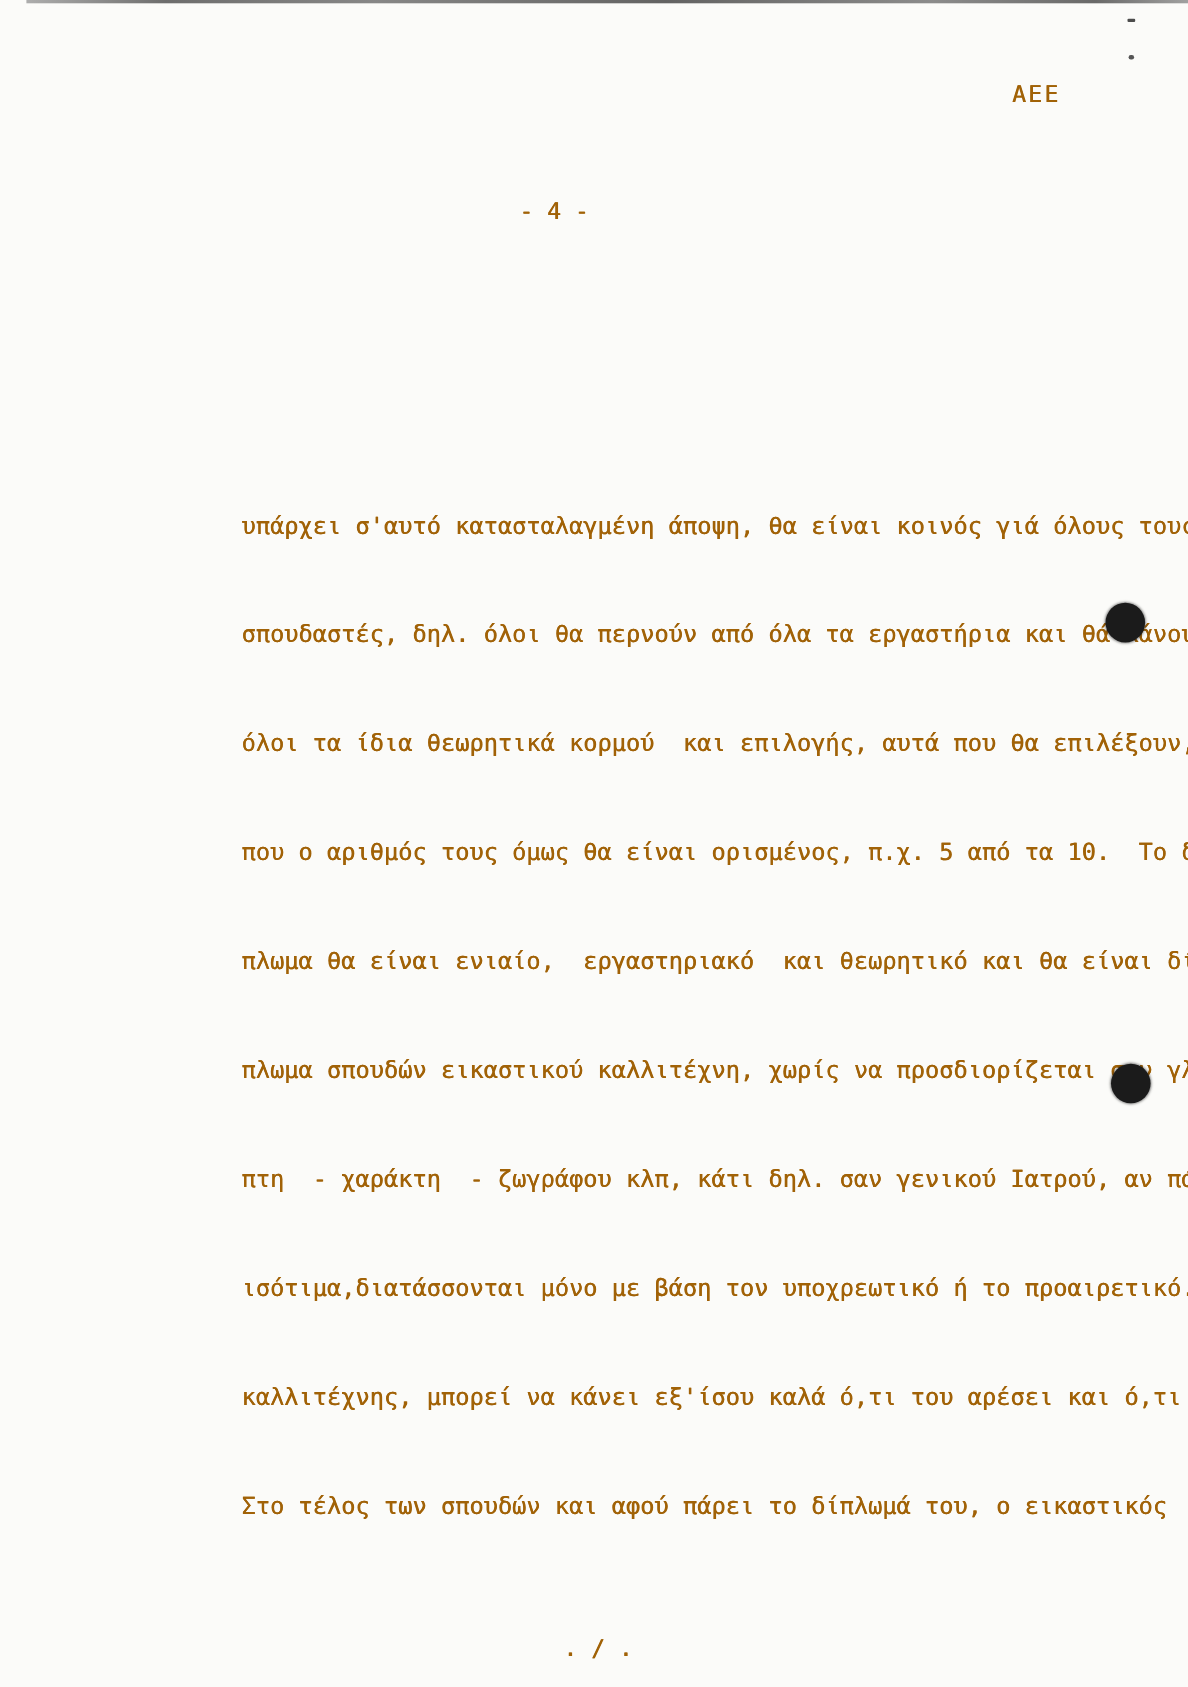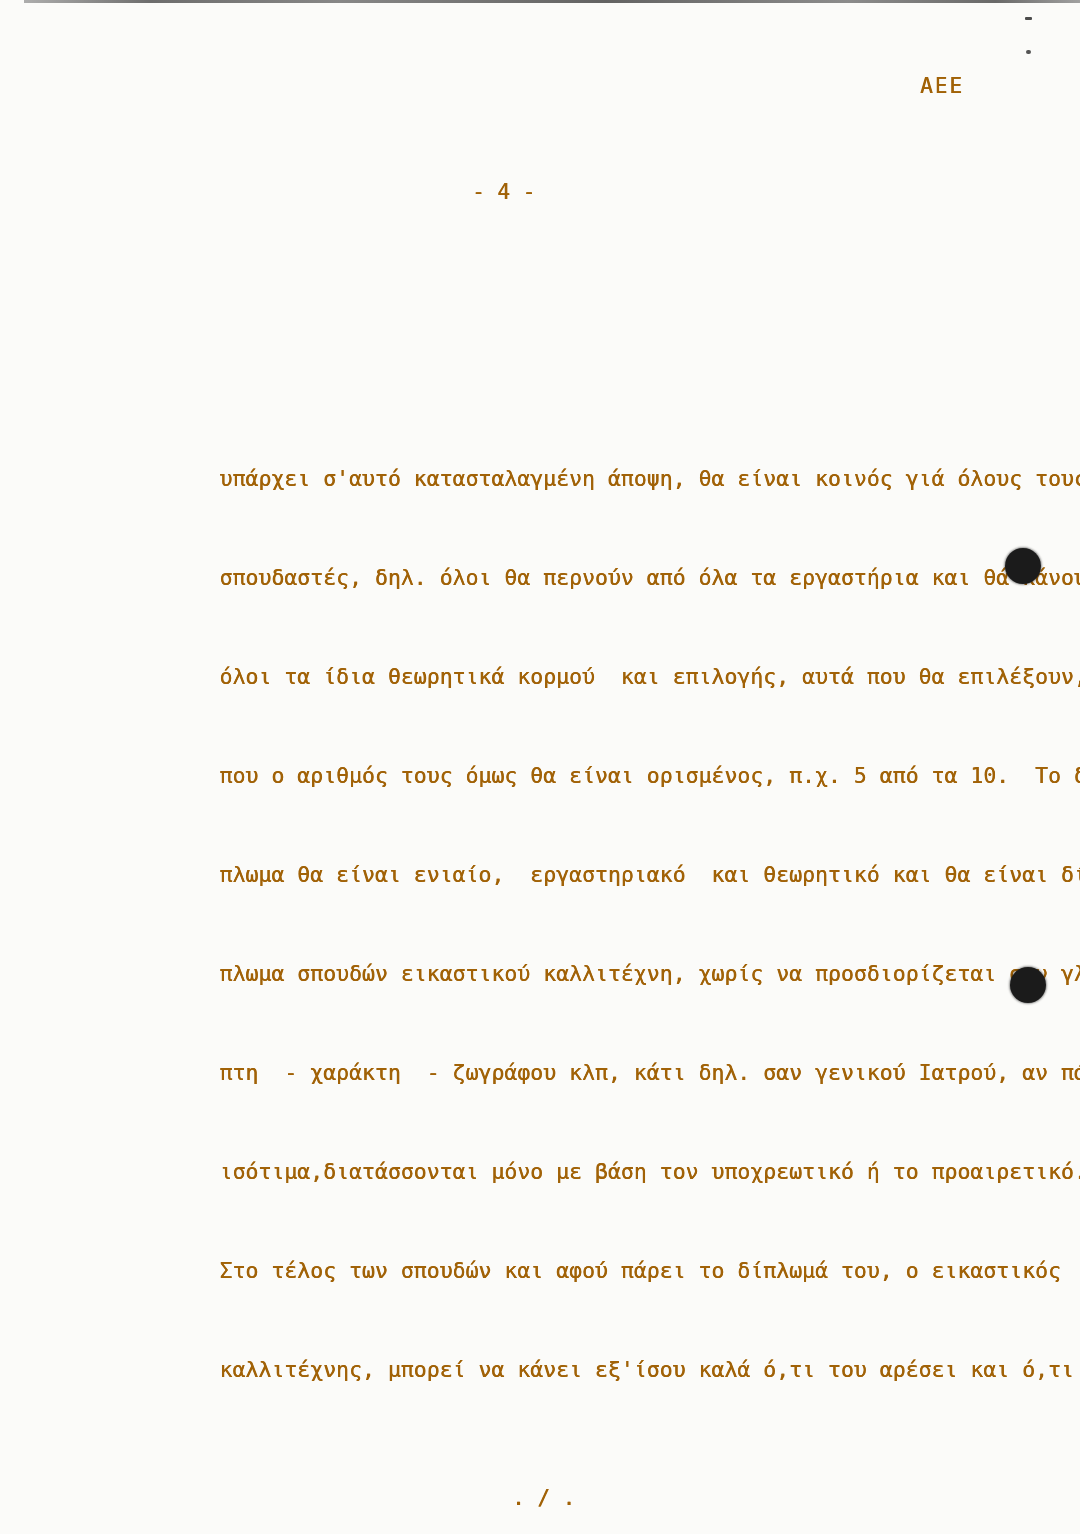--- a/index.html
+++ b/index.html
@@ -73,23 +73,23 @@
           <span>που ο αριθμός τους όμως θα είναι ορισμένος, π.χ. 5 από τα 10.  Το δί-</span>
         </div><div class="line">
           <span>πλωμα θα είναι ενιαίο,  εργαστηριακό  και θεωρητικό και θα είναι δί-</span>
         </div><div class="line">
           <span>πλωμα σπουδών εικαστικού καλλιτέχνη, χωρίς να προσδιορίζεται σαν γλύ-</span>
         </div><div class="line">
           <span>πτη  - χαράκτη  - ζωγράφου κλπ, κάτι δηλ. σαν γενικού Ιατρού, αν πά-</span>
         </div><div class="line">
           <span>ισότιμα,διατάσσονται μόνο με βάση τον υποχρεωτικό ή το προαιρετικό.</span>
         </div><div class="line">
+          <span>καλλιτέχνης, μπορεί να κάνει εξ'ίσου καλά ό,τι του αρέσει και ό,τι</span>
+        </div><div class="line">
           <span>Στο τέλος των σπουδών και αφού πάρει το δίπλωμά του, ο εικαστικός</span>
-        </div><div class="line">
-          <span>καλλιτέχνης, μπορεί να κάνει εξ'ίσου καλά ό,τι του αρέσει και ό,τι</span>
         </div><div class="line">
           
         </div></div>
 
     
 
     
 
   </div>
 

